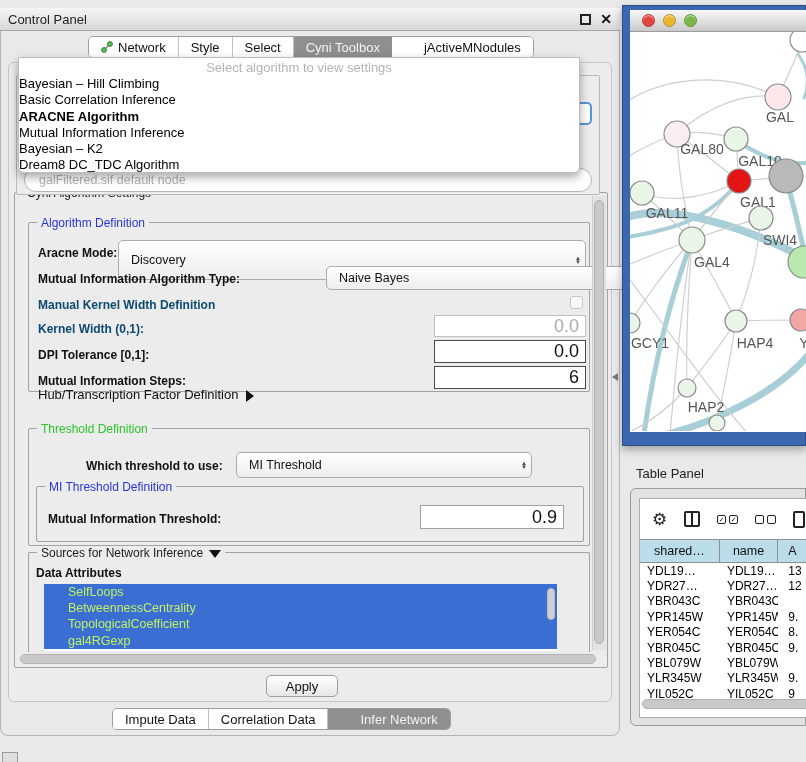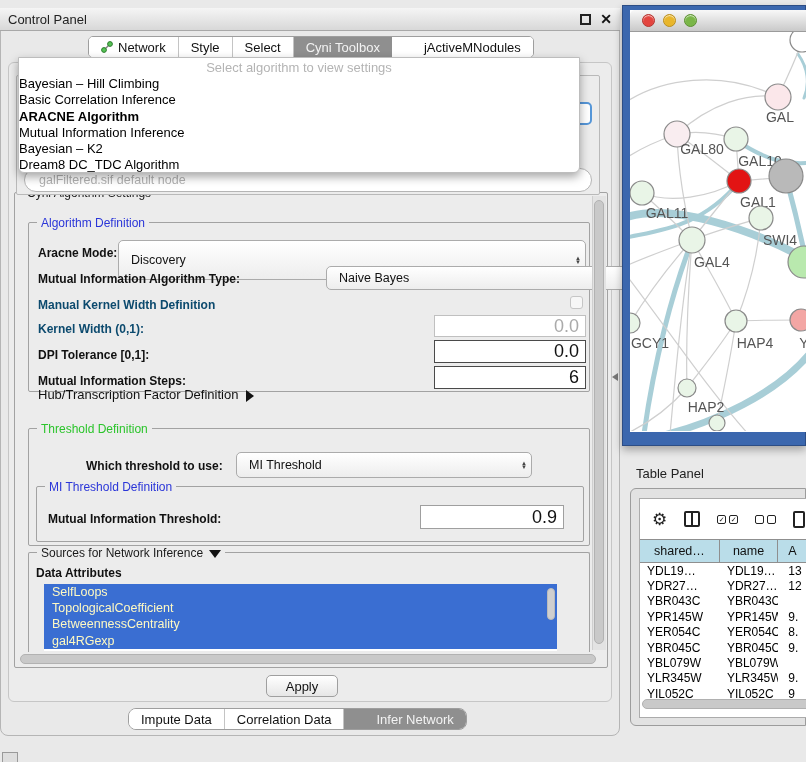--- a/index.html
+++ b/index.html
@@ -10,21 +10,21 @@
   
   .control-panel { left:0; top:8px; width:620px; height:728px; background:#e9e9e9; border:1px solid #b5b5b5; border-radius:0 0 8px 8px; }
   .cp-titlebar { left:0; top:8px; width:620px; height:23px; background:linear-gradient(#f5f5f5,#d8d8d8); border-bottom:1px solid #a8a8a8; display:flex; align-items:center; padding:0 8px; }
   .cp-title { font-size:13px; color:#222; flex:1; }
   .win-restore { width:11px; height:11px; border:2px solid #222; margin-right:9px; }
   .win-close { font-size:14px; font-weight:bold; color:#111; line-height:11px; }
 
   
   .tabbar { display:flex; border:1px solid #9e9e9e; border-radius:5px; overflow:hidden; background:#fff; height:22px; }
   .top-tabs { left:88px; top:36px; }
-  .bot-tabs { left:128px; top:708px;border-radius:8px; }
+  .bot-tabs { left:112px; top:708px; }
   .tab { display:flex; align-items:center; gap:4px; padding:0 12px; font-size:13px; color:#111; background:#fff; border-right:1px solid #c4c4c4; white-space:nowrap; }
   .tab:last-child { border-right:none;padding-left:32px; }
   .tab.sel { background:#8f8f8f; color:#f3f3f3; border-right:none; }
 
   .inner-panel { left:8px; top:62px; width:604px; height:640px; background:#ececec; border:1px solid #c6c6c6; border-radius:6px; }
 
   
   .popup { left:18px; top:57px; width:562px; height:116px; background:#fff; border:1px solid #bdbdbd; border-radius:0 0 6px 6px; box-shadow:0 4px 10px rgba(0,0,0,.35); z-index:30; padding-top:1px; }
   .popup-hint { text-align:center; color:#b4b4b4; font-size:13px; height:17px; line-height:17px; }
   .pitem { font-size:13px; height:16.3px; line-height:16.3px; padding-left:0; color:#000; }
@@ -55,21 +55,21 @@
 
   .tinput { background:#fff; border:1px solid #4a4a4a; text-align:right; padding:0 6px; font-size:18px; color:#111; display:flex; align-items:center; justify-content:flex-end; }
   .tinput.dis { border:1px solid #c0c0c0; color:#aaa; }
 
   .checkbox { width:13px; height:13px; border:1px solid #c6c6c6; border-radius:3px; background:#f7f7f7; }
 
   .arrow-right { display:inline-block; width:0; height:0; border-left:8px solid #111; border-top:6px solid transparent; border-bottom:6px solid transparent; margin-left:8px; vertical-align:middle; }
   .arrow-down { display:inline-block; width:0; height:0; border-top:8px solid #111; border-left:6px solid transparent; border-right:6px solid transparent; margin-left:6px; vertical-align:middle; }
 
   .attr-list { left:44px; top:584px; width:513px; height:67px; background:#fff; overflow:hidden; z-index:3; }
-  .attr { height:16.2px; line-height:16.2px; color:#fef9c3; font-size:12.5px; padding-left:8px; }
+  .attr { height:16.2px; line-height:16.2px; color:#bef264; font-size:12.5px; padding-left:24px; }
   .attr-scroll { position:absolute; right:2px; top:4px; width:8px; height:32px; background:#cfcfcf; border-radius:4px; border:1px solid #bbb; }
 
   .vscroll-track { left:592px; top:196px; width:14px; height:454px; background:#e3e3e3; border-left:1px solid #cfcfcf; }
   .vscroll-thumb { left:594px; top:200px; width:10px; height:444px; background:#c9c9c9; border:1px solid #b2b2b2; border-radius:5px; }
   .hscroll-track { left:16px; top:652px; width:590px; height:14px; background:#ececec; }
   .hscroll-thumb { left:20px; top:654px; width:576px; height:10px; background:#c9c9c9; border:1px solid #b2b2b2; border-radius:5px; }
 
   .apply-btn { left:266px; top:675px; width:72px; height:22px; background:linear-gradient(#ffffff,#e6e6e6); border:1px solid #9f9f9f; border-radius:5px; font-size:13px; color:#111; display:flex; align-items:center; justify-content:center; }
 
   .collapse-arrow { left:612px; top:373px; width:0; height:0; border-right:6px solid #777; border-top:4px solid transparent; border-bottom:4px solid transparent; }
@@ -219,22 +219,22 @@
     <span>0.9</span>
   </div>
 
 <div class="abs gbox src-frame">
   <span class="gtitle"><span>Sources for Network Inference</span><span class="arrow-down"></span></span>
 </div>
 <div class="abs flabel" style="left:36px; top:566px; font-size:12px;">Data Attributes</div>
 <div class="abs attr-list">
   <div>
       <div class="attr" style="background: rgb(58, 110, 210);">SelfLoops</div>
+      <div class="attr" style="background: rgb(58, 110, 210);">BetweennessCentrality</div>
       <div class="attr" style="background: rgb(58, 110, 210);">TopologicalCoefficient</div>
-      <div class="attr" style="background: rgb(58, 110, 210);">BetweennessCentrality</div>
       <div class="attr" style="background: rgb(58, 110, 210);">gal4RGexp</div>
     </div>
   <div class="attr-scroll"></div>
 </div>
 
 <div class="abs vscroll-track"></div>
 <div class="abs vscroll-thumb"></div>
 <div class="abs hscroll-track"></div>
 <div class="abs hscroll-thumb"></div>
 

